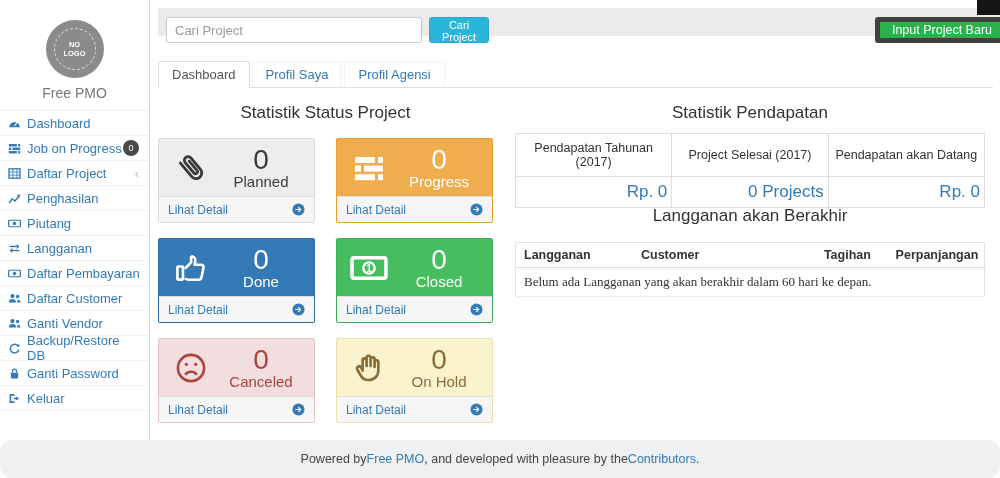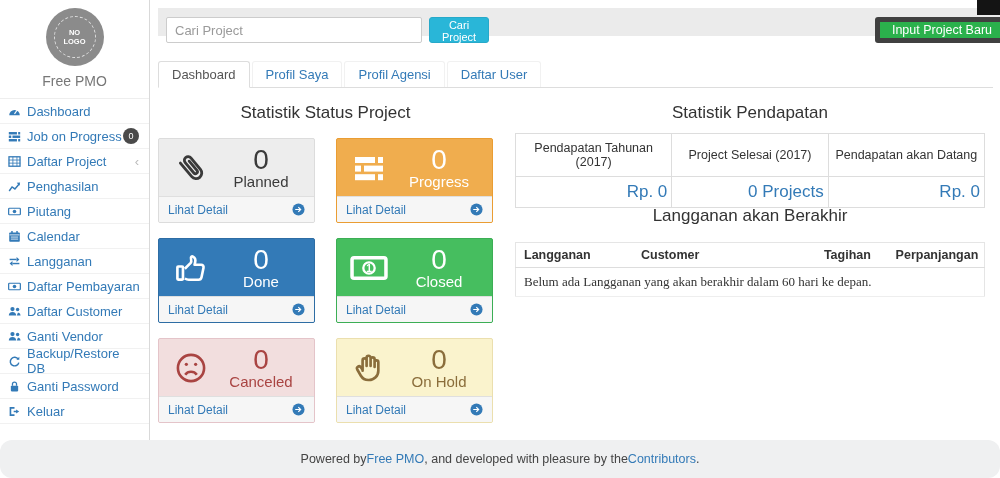--- a/index.html
+++ b/index.html
@@ -3,21 +3,21 @@
 <meta charset="utf-8">
 <style>
   html,body{margin:0;padding:0;background:#fff;}
   .app{position:relative;width:1000px;height:478px;background:#fff;
        font-family:"Liberation Sans",sans-serif;overflow:hidden;}
   a{text-decoration:none;}
 
   
   .sidebar{position:absolute;left:0;top:0;width:150px;height:440px;background:#fff;
            border-right:1px solid #d9d9d9;box-sizing:border-box;}
-  .logo-wrap{display:flex;justify-content:center;padding-top:8px;}
+  .logo-wrap{display:flex;justify-content:center;padding-top:20px;}
   .seal{width:50px;height:50px;border-radius:50%;background:#8b8b8b;border:4px dotted #8b8b8b;
         position:relative;display:flex;align-items:center;justify-content:center;}
   .seal::after{content:"";position:absolute;inset:4px;border:1px dashed #e0e0e0;border-radius:50%;}
   .seal-text{width:30px;text-align:center;color:#fff;font-size:7.5px;font-weight:bold;line-height:9px;}
   .brand{text-align:center;color:#777;font-size:14px;margin-top:7px;}
   .nav{margin-top:9px;border-top:1px solid #eee;}
   .nav-item{height:24px;display:flex;align-items:center;gap:6px;padding:0 8px;
             border-bottom:1px solid #f1f1f1;color:#337ab7;font-size:13px;cursor:pointer;position:relative;}
   .nav-item svg{width:13px;height:13px;flex:none;}
   .nav-badge{position:absolute;right:10px;width:16px;height:16px;border-radius:50%;background:#4a4a4a;
@@ -143,29 +143,20 @@
       </div>
 
       <div class="nav-item">
         <svg viewBox="0 0 16 16">
             <rect x="0.8" y="4" width="14.4" height="8" rx="1" fill="none" stroke="#337ab7" stroke-width="1.5"></rect>
             <circle cx="8" cy="8" r="2.2" fill="#337ab7"></circle>
           </svg>
         <span>Piutang</span>
       </div>
 
-      <div class="nav-item">
-        <svg viewBox="0 0 16 16">
-            <rect x="1.5" y="3" width="13" height="11.5" rx="1" fill="#337ab7"></rect>
-            <rect x="4" y="1.2" width="1.8" height="3.2" fill="#337ab7"></rect>
-            <rect x="10.2" y="1.2" width="1.8" height="3.2" fill="#337ab7"></rect>
-            <path d="M2 6h12M3.5 8.7h9M3.5 11.2h9" stroke="#fff" stroke-width="1"></path>
-          </svg>
-        <span>Calendar</span>
-      </div>
 
       <div class="nav-item">
         <svg viewBox="0 0 16 16" fill="#337ab7">
             <path d="M2 4.6h8.5v1.8H2z"></path>
             <path d="M10.5 2.5L14 5.5l-3.5 3z"></path>
             <path d="M5.5 9.6H14v1.8H5.5z"></path>
             <path d="M5.5 7.5L2 10.5l3.5 3z"></path>
           </svg>
         <span>Langganan</span>
       </div>
@@ -230,21 +221,20 @@
     <div class="topbar">
       <input class="search-input" type="text" placeholder="Cari Project" style="">
       <button class="search-btn">Cari Project</button>
       <button class="new-btn">Input Project Baru</button>
     </div>
 
     <div class="tabs">
       <div class="tab active">Dashboard</div>
       <div class="tab">Profil Saya</div>
       <div class="tab">Profil Agensi</div>
-      <div class="tab">Daftar User</div>
     </div>
 
     <div class="sec-title t-status">Statistik Status Project</div>
     <div class="sec-title t-income">Statistik Pendapatan</div>
     <div class="sec-title t-subs">Langganan akan Berakhir</div>
 
     <div class="cards">
 
       <div class="card card--gray">
         <div class="card-body">

